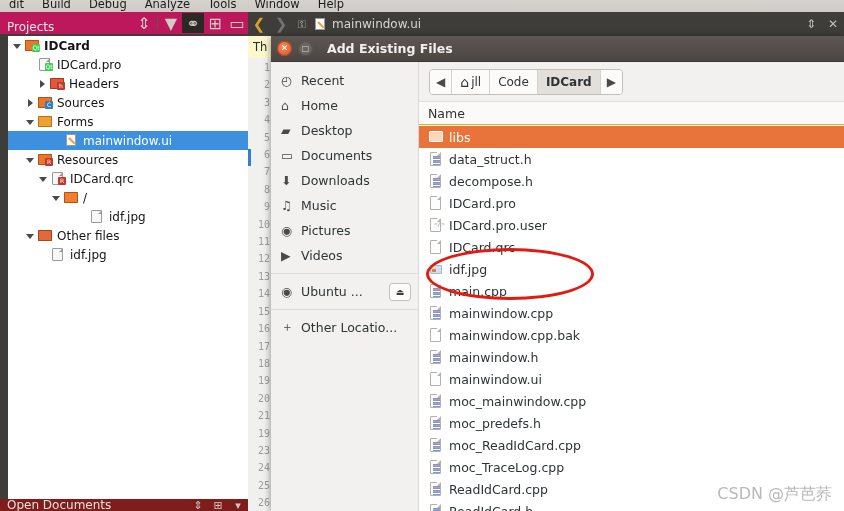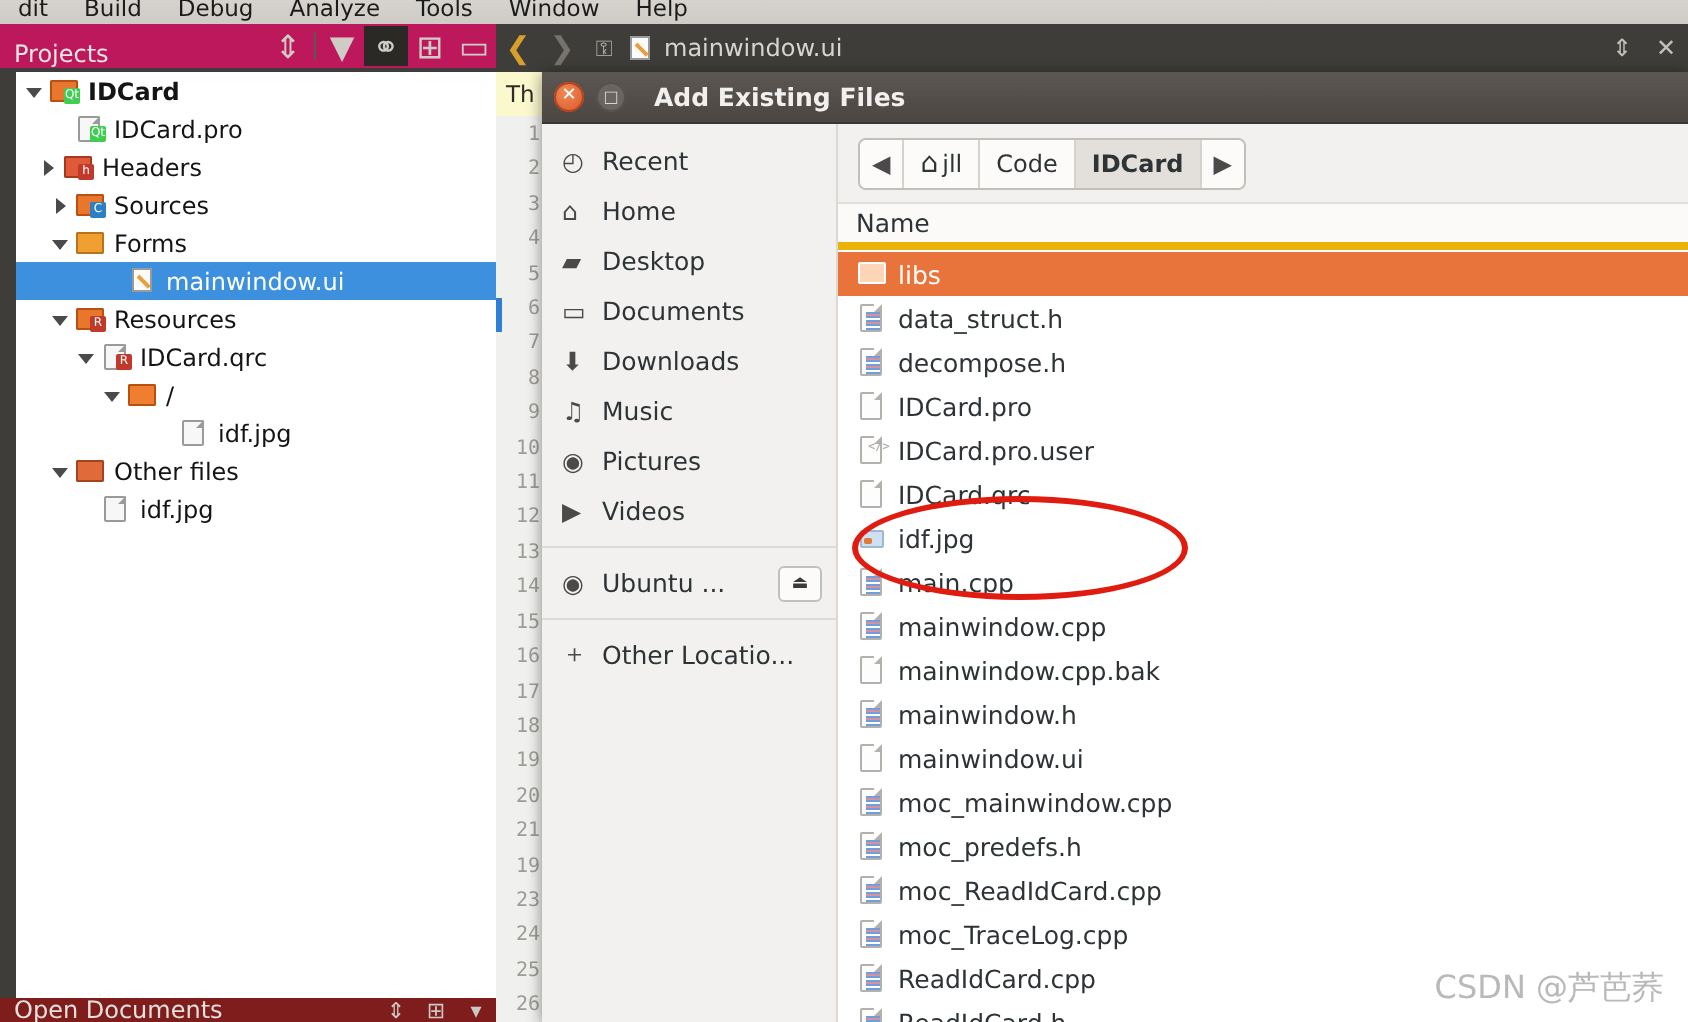--- a/index.html
+++ b/index.html
@@ -218,21 +218,21 @@
   .crumb {
     display: flex; align-items: center; gap: 2px;
     padding: 0 8px; font-size: 12px; color: #2e3436;
     border-right: 1px solid #d6d2cd; background: #fcfbfa;
   }
   .crumb:last-child { border-right: none; }
   .crumb.nav { padding: 0 6px; color: #4a4a4a; }
   .crumb.active { background: #e3e0dc; font-weight: bold; }
 
   .list-head {
-    height: 23px; background: #fbfaf9; border-bottom: 4px solid #eab308;
+    height: 23px; background: #fbfaf9; border-bottom: 1px solid #eab308;
     display: flex; align-items: center; padding-left: 9px;
     font-size: 12.5px; color: #2e3436;
   }
   .filelist { position: absolute; top: 64px; left: 0; right: 0; bottom: 0;
     overflow: hidden; background: #fff; }
   .frow {
     height: 22px; display: flex; align-items: center;
     font-size: 12.5px; color: #2e3436; padding-left: 7px;
   }
   .frow.sel { background: #e8743b; color: #ffffff; }
@@ -393,21 +393,21 @@
           <span class="tlabel bold">IDCard</span>
         </div>
         <div class="trow" style="padding-left: 17px;">
           <span class="arrow"></span>
           <span class="ticon">
             <span class="doc-ic"></span>
             <span class="badge qt">Qt</span>
           </span>
           <span class="tlabel">IDCard.pro</span>
         </div>
-        <div class="trow" style="padding-left: 11px;">
+        <div class="trow" style="padding-left: 29px;">
           <span class="arrow right"></span>
           <span class="ticon">
             <span class="ic-folder-h"></span>
             <span class="badge h">h</span>
           </span>
           <span class="tlabel">Headers</span>
         </div>
         <div class="trow" style="padding-left: 17px;">
           <span class="arrow right"></span>
           <span class="ticon">

